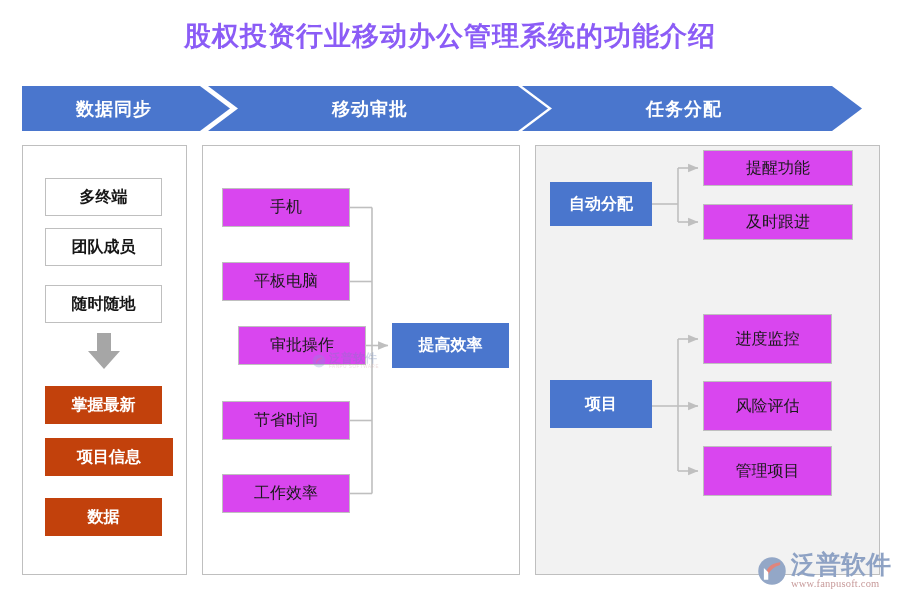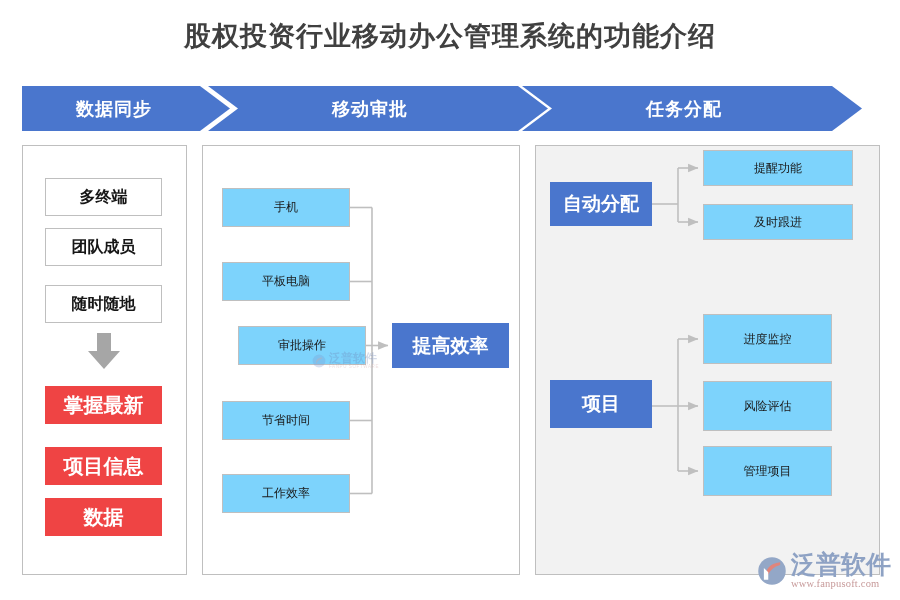--- a/index.html
+++ b/index.html
@@ -12,21 +12,21 @@
     position:relative;
   }
   #stage{position:absolute;left:0;top:0;width:900px;height:600px;}
 
   
   .page-title{
     position:absolute;left:0;top:18px;width:900px;
     text-align:center;
     font-size:27px;
     font-weight:bold;
-    color:#404040;
+    color:#8b5cf6;
     letter-spacing:1px;
     font-family:"Liberation Serif","DejaVu Serif",serif;
     white-space:nowrap;
   }
 
   
   .banner{position:absolute;left:22px;top:86px;width:858px;height:45px;}
   .chev{
     position:absolute;top:0;height:45px;
     background:#4a76cd;
@@ -59,38 +59,38 @@
     position:absolute;box-sizing:border-box;
     display:flex;align-items:center;justify-content:center;
     font-family:"Liberation Serif","DejaVu Serif",serif;
     white-space:nowrap;
   }
   .node.white{
     background:#ffffff;border:1.5px solid #bfbfbf;
     color:#161616;font-size:16px;font-weight:bold;
   }
   .node.plain{
-    background:#7dd3fc;border:1.5px solid #bfbfbf;
-    color:#1a1a1a;font-size:12px;font-weight:normal;
+    background:#d946ef;border:1.5px solid #bfbfbf;
+    color:#1a1a1a;font-size:16px;font-weight:normal;
   }
   .node.blue{
-    background:#ef4444;border:none;
-    color:#ffffff;font-size:20px;font-weight:bold;
+    background:#c2410c;border:none;
+    color:#ffffff;font-size:16px;font-weight:bold;
   }
   .node.bigblue{
     background:#4a76cd;border:none;
-    color:#ffffff;font-size:19px;font-weight:bold;
+    color:#ffffff;font-size:16px;font-weight:bold;
   }
 
   
   #lbox0{left:45px;top:178px;width:117px;height:38px;}
   #lbox1{left:45px;top:228px;width:117px;height:38px;}
   #lbox2{left:45px;top:285px;width:117px;height:38px;}
   #lblue0{left:45px;top:386px;width:117px;height:38px;}
-  #lblue1{left:45px;top:447px;width:117px;height:38px;}
+  #lblue1{left:45px;top:438px;width:128px;height:38px;}
   #lblue2{left:45px;top:498px;width:117px;height:38px;}
 
   .down-arrow{
     position:absolute;left:86px;top:333px;width:36px;height:38px;
   }
 
   
   #mbox0{left:222px;top:188px;width:128px;height:39px;}
   #mbox1{left:222px;top:262px;width:128px;height:39px;}
   #mbox2{left:222px;top:326px;width:128px;height:39px;margin-left:16px;}

